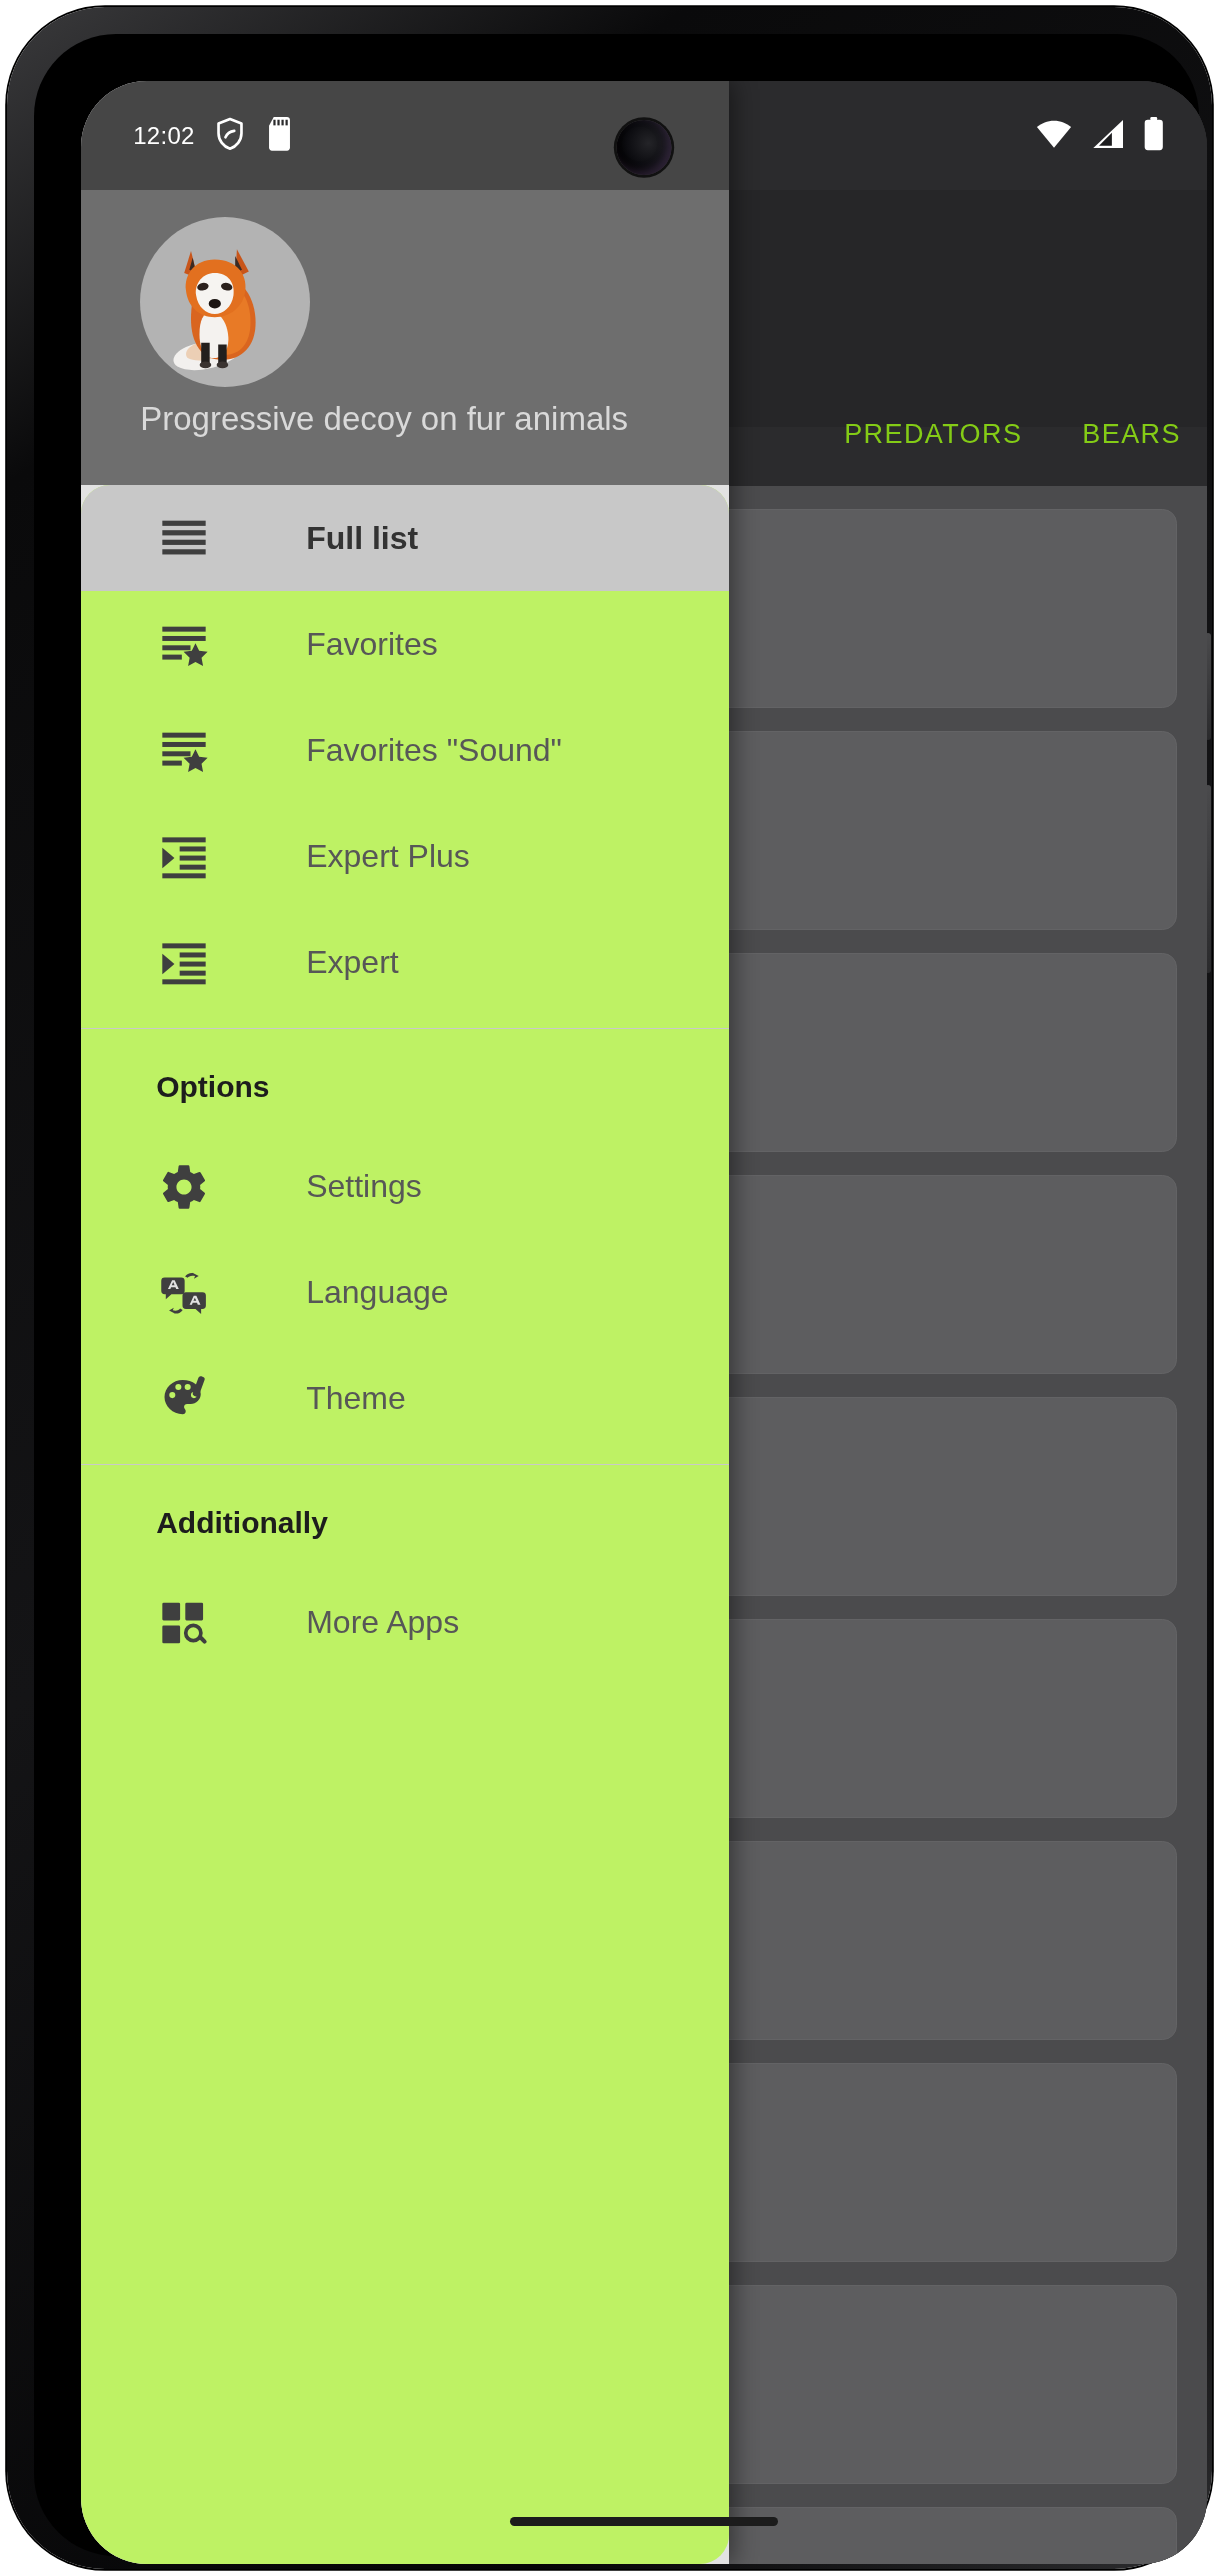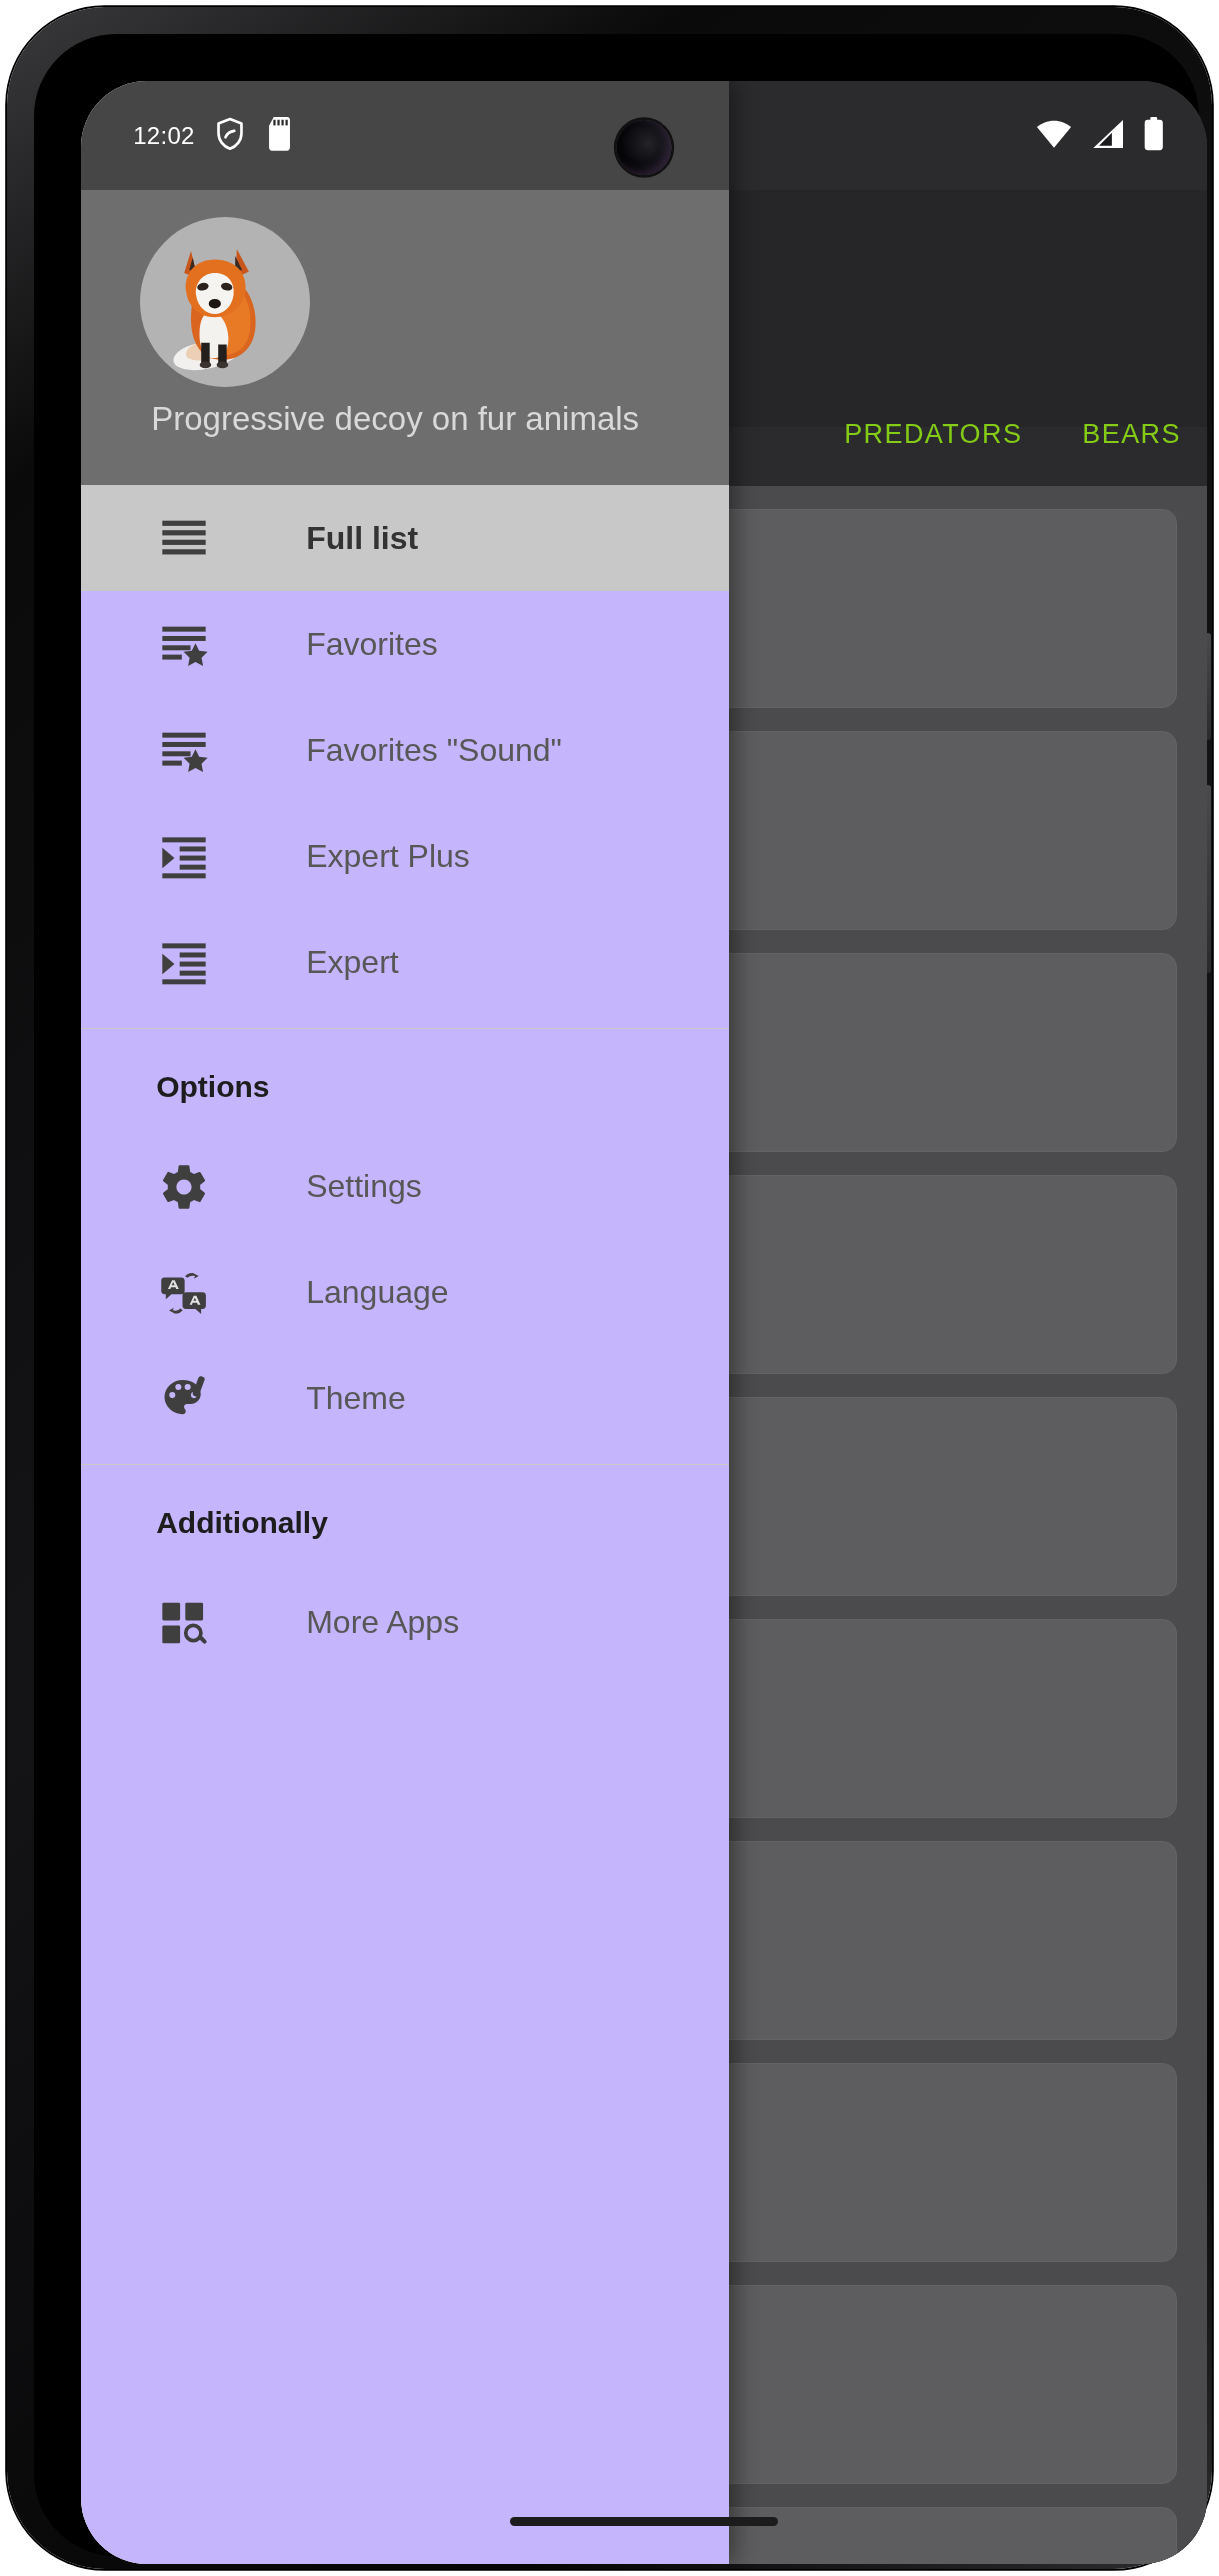--- a/index.html
+++ b/index.html
@@ -168,32 +168,33 @@
     top: 136px;
     width: 170px;
     height: 170px;
     border-radius: 50%;
     background: #b3b3b3;
     overflow: hidden;
   }
   #avatar svg { display: block; }
   #drawer-title {
     position: absolute;
-    left: 70px;
+    left: 59px;
     bottom: 47px;
     color: #d9d9d9;
     font-size: 33px;
     font-weight: 400;
     white-space: nowrap;
   }
 
   #drawer-body {
     flex: 1 1 auto;
-    background: #c4b5fd;
+    background: #bef264;
     overflow: hidden;
+    border-radius: 29px;
   }
 
   .nav-section { padding: 0; }
   .nav-divider {
     height: 0.9px;
     background: #c9c9c9;
     margin: 12.5px 0 0 0;
   }
   .section-title {
     font-size: 30px;

